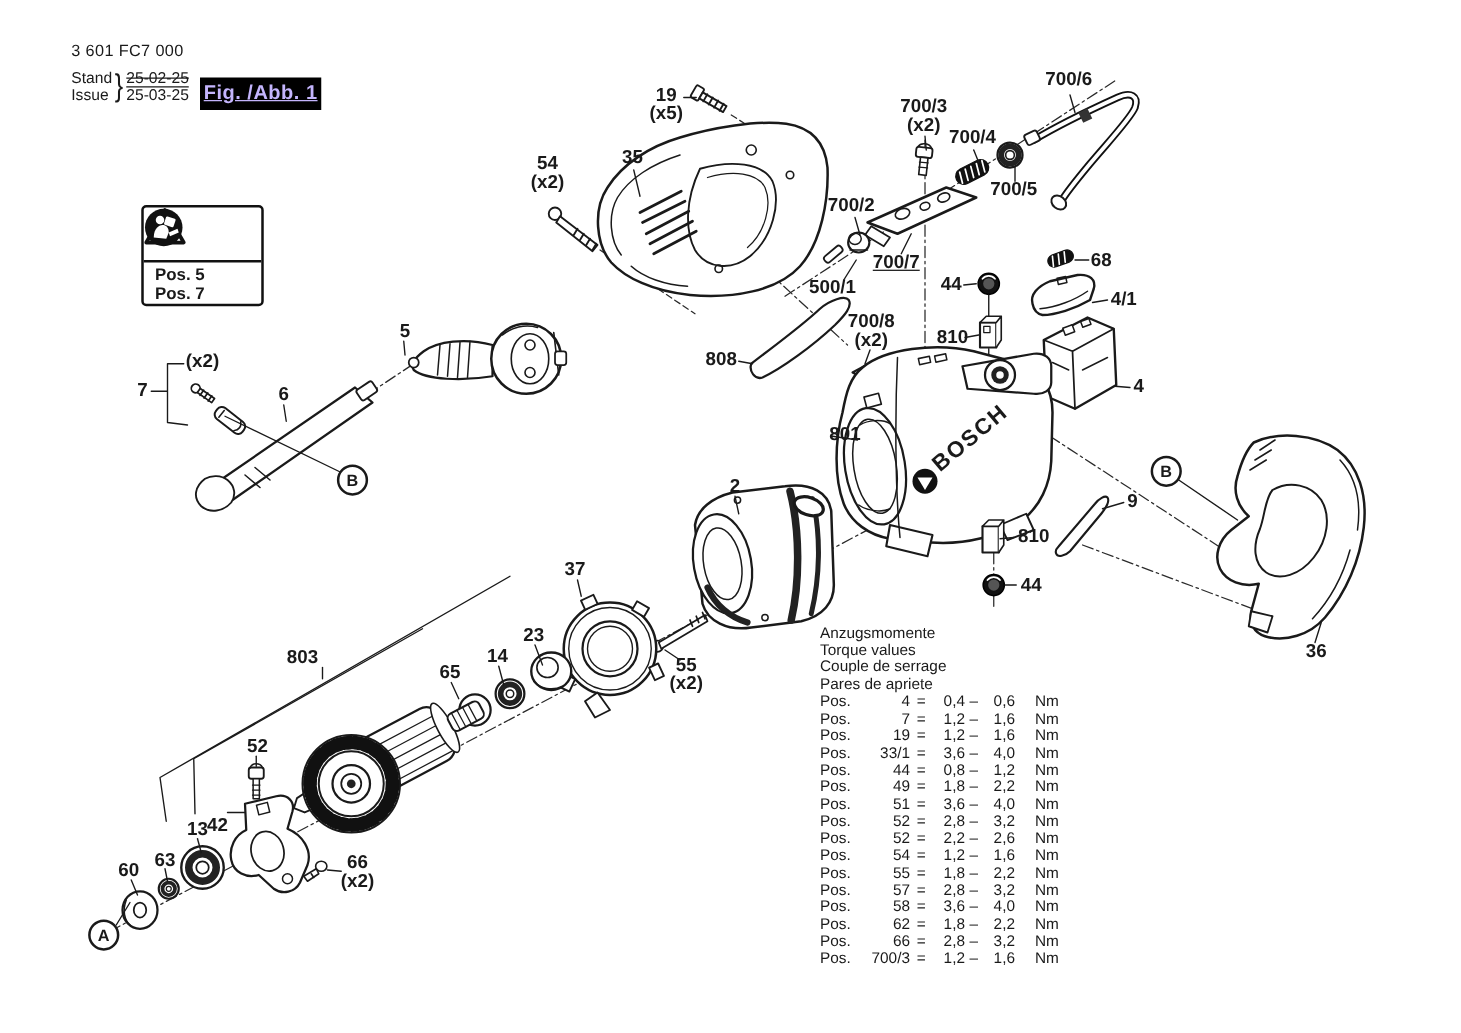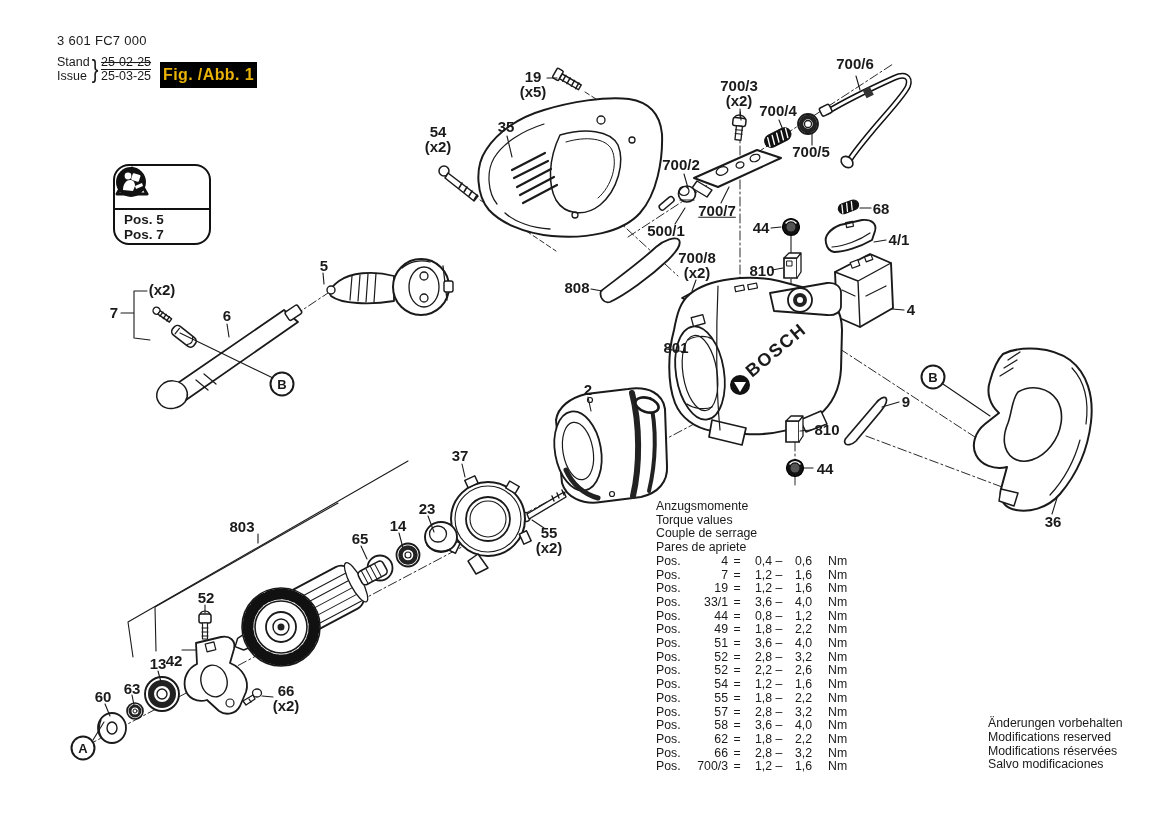--- a/index.html
+++ b/index.html
@@ -7,25 +7,25 @@
          font-family:"Liberation Sans",sans-serif;color:#1a1a1a;}
   svg{position:absolute;left:0;top:0;}
   
   .hdr{position:absolute;left:57px;top:33px;}
   .pn{font-size:13px;letter-spacing:.3px;}
   .stand-issue{display:flex;align-items:center;margin-top:7px;}
   .si-col{font-size:12.5px;line-height:13.5px;}
   .brace{font-size:25px;font-weight:400;margin:0 2px 0 1px;transform:scaleX(.8);}
   .dates{font-size:12.5px;line-height:13.5px;}
   .strike{text-decoration:line-through;border-bottom:1.2px solid #1a1a1a;padding-bottom:0px;}
-  .figbox{position:absolute;left:160px;top:62px;width:97px;height:26px;background:#000;color:#eab308;
-          font-weight:700;font-size:16px;display:flex;align-items:center;justify-content:center;letter-spacing:.4px;}
+  .figbox{position:absolute;left:160px;top:62px;width:97px;height:26px;background:#000;color:#c4b5fd;
+          font-weight:700;font-size:16px;display:flex;align-items:center;justify-content:center;letter-spacing:.4px;text-decoration:underline;}
   
   .warnbox{position:absolute;left:113px;top:164px;width:94px;height:77px;border:2.4px solid #111;
-           border-radius:16px;background:#fff;}
+           border-radius:4px;background:#fff;}
   .warn-icons{height:42px;display:flex;align-items:center;justify-content:center;gap:6px;border-bottom:2.2px solid #111;}
   .warn-pos{padding:2px 0 0 9px;font-weight:700;font-size:13.5px;line-height:15px;}
   
   .plabel{position:absolute;transform:translate(-50%,-50%);font-weight:700;font-size:15px;
           line-height:14.5px;text-align:center;white-space:nowrap;}
   .pl-qty:empty{display:none;}
   
   .bubble{position:absolute;transform:translate(-50%,-50%);width:21px;height:21px;border:2px solid #1a1a1a;
           border-radius:50%;background:#fff;font-weight:700;font-size:13px;display:flex;align-items:center;justify-content:center;}
   
@@ -796,20 +796,14 @@
         <span class="c-pos">Pos.</span>
         <span class="c-num">700/3</span>
         <span class="c-eq">=</span>
         <span class="c-min">1,2</span>
         <span class="c-dash">–</span>
         <span class="c-max">1,6</span>
         <span class="c-unit">Nm</span>
       </div>
   </div>
 
-  <div class="footer">
-    <div>Änderungen vorbehalten</div>
-    <div>Modifications reserved</div>
-    <div>Modifications réservées</div>
-    <div>Salvo modificaciones</div>
-  </div>
 
 </div>
 
 </body></html>

